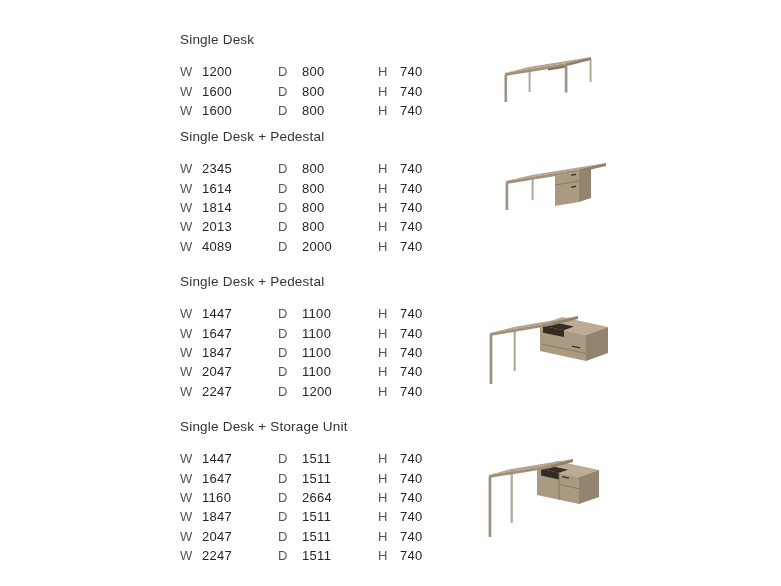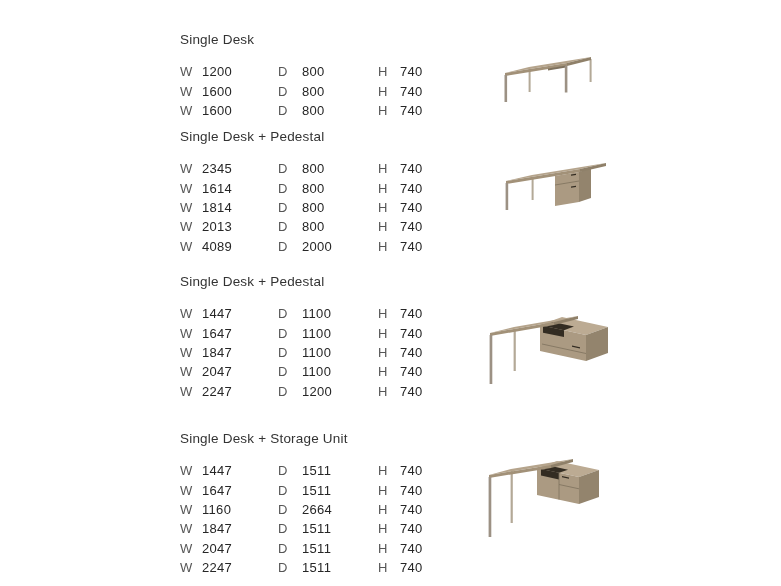--- a/index.html
+++ b/index.html
@@ -194,21 +194,21 @@
     <polygon class="dark" points="55,22.7 76,27.3 76,34 55,29.7"></polygon>
     <line class="seam" x1="54" y1="41" x2="98" y2="50.5"></line>
     <polygon class="dark" points="84,42.6 92,44.3 92,45.5 84,43.8"></polygon>
     <rect class="leg-back" x="25.6" y="26" width="2.2" height="42"></rect>
     <polygon class="desk-top" points="2,30 66,19 90,13 26,24"></polygon>
     <polygon class="desk-edge" points="2,30 66,19 66,22 2,33"></polygon>
     <polygon class="desk-side" points="66,19 90,13 90,16 66,22"></polygon>
     <rect class="leg" x="1.6" y="32" width="2.7" height="49"></rect>
   </svg>
     </div>
-    <div class="section" style="top: 431px;">
+    <div class="section" style="top: 419px;">
     <div class="section-title">Single Desk + Storage Unit</div>
     <div class="rows">
         <div class="dim-row">
     <span class="dim-label">W</span>
     <span class="dim-value">1447</span>
     <span class="dim-label">D</span>
     <span class="dim-value">1511</span>
     <span class="dim-label">H</span>
     <span class="dim-value">740</span>
   </div>

